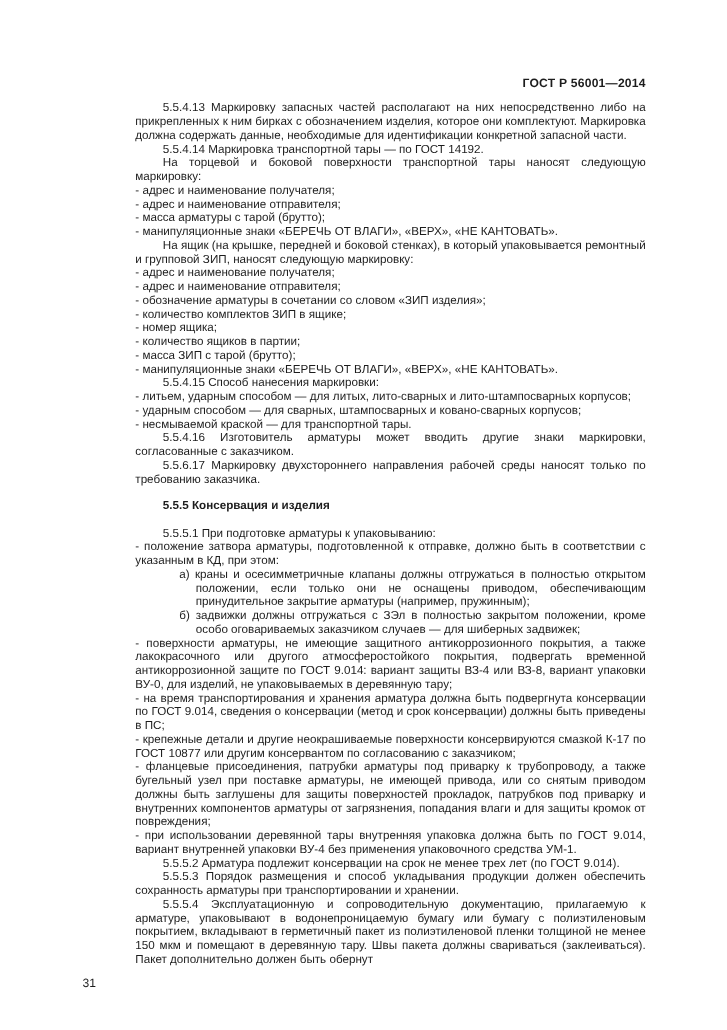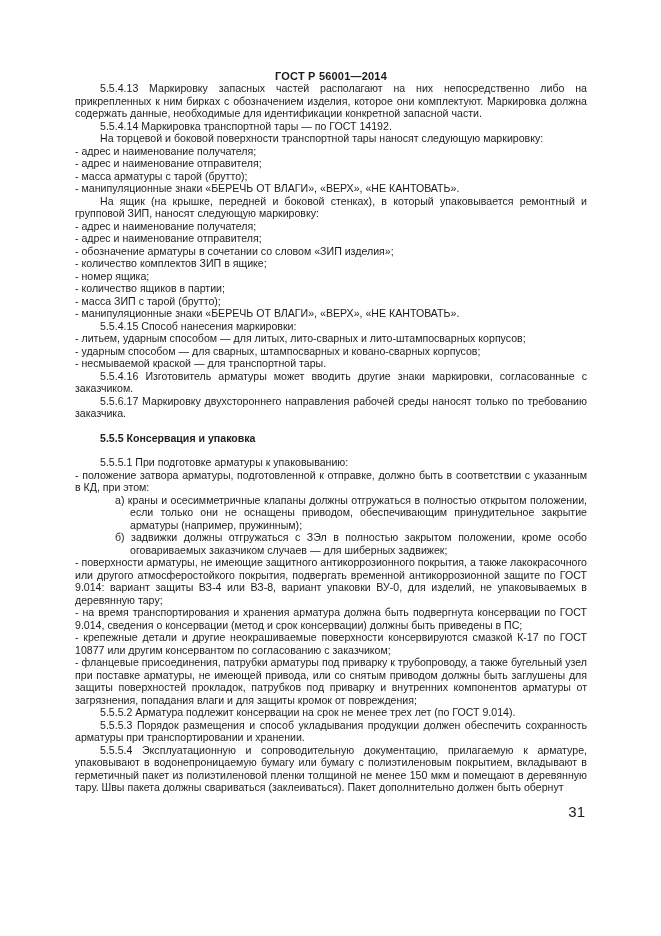--- a/index.html
+++ b/index.html
@@ -11,28 +11,30 @@
   .page {
     width: 661px;
     height: 936px;
     background: #ffffff;
     position: relative;
     padding: 70px 74px 0 75px;
     color: #1c1c1c;
     overflow: hidden;
   }
   .doc-header {
-    text-align: center;
+    text-align: right;
     font-weight: bold;
     font-size: 11px;
     letter-spacing: 0.2px;
+    margin-bottom: 10px;
   }
   .doc-body {
     font-size: 10.6px;
     line-height: 12.5px;
+    margin-left: 48px;
   }
   .doc-body .para {
     text-align: justify;
     text-indent: 25px;
   }
   .doc-body .list {
     text-align: justify;
     text-indent: 0;
   }
   .doc-body .alpha {
@@ -41,22 +43,21 @@
     padding-left: 15px;
     text-indent: -15px;
   }
   .doc-body .heading {
     font-weight: bold;
     text-indent: 25px;
     text-align: left;
     margin: 12px 0 12px 0;
   }
   .doc-footer {
-    text-align: right;
-    font-size: 15px;
+    font-size: 11px;
     margin-top: 9px;
     padding-right: 2px;
   }
 </style>
 </head>
 <body>
 
 <div class="page">
   <div class="doc-header">ГОСТ Р 56001—2014</div>
 
@@ -76,28 +77,29 @@
       <div class="list">- номер ящика;</div>
       <div class="list">- количество ящиков в партии;</div>
       <div class="list">- масса ЗИП с тарой (брутто);</div>
       <div class="list">- манипуляционные знаки «БЕРЕЧЬ ОТ ВЛАГИ», «ВЕРХ», «НЕ КАНТОВАТЬ».</div>
       <div class="para">5.5.4.15 Способ нанесения маркировки:</div>
       <div class="list">- литьем, ударным способом — для литых, лито-сварных и лито-штампосварных корпусов;</div>
       <div class="list">- ударным способом — для сварных, штампосварных и ковано-сварных корпусов;</div>
       <div class="list">- несмываемой краской — для транспортной тары.</div>
       <div class="para">5.5.4.16 Изготовитель арматуры может вводить другие знаки маркировки, согласованные с заказчиком.</div>
       <div class="para">5.5.6.17 Маркировку двухстороннего направления рабочей среды наносят только по требованию заказчика.</div>
-      <div class="heading">5.5.5 Консервация и упаковка</div>
+      <div class="heading">5.5.5 Консервация и изделия</div>
       <div class="para">5.5.5.1 При подготовке арматуры к упаковыванию:</div>
       <div class="list">- положение затвора арматуры, подготовленной к отправке, должно быть в соответствии с указанным в КД, при этом:</div>
       <div class="alpha">а) краны и осесимметричные клапаны должны отгружаться в полностью открытом положении, если только они не оснащены приводом, обеспечивающим принудительное закрытие арматуры (например, пружинным);</div>
       <div class="alpha">б) задвижки должны отгружаться с ЗЭл в полностью закрытом положении, кроме особо оговариваемых заказчиком случаев — для шиберных задвижек;</div>
       <div class="list">- поверхности арматуры, не имеющие защитного антикоррозионного покрытия, а также лакокрасочного или другого атмосферостойкого покрытия, подвергать временной антикоррозионной защите по ГОСТ 9.014: вариант защиты ВЗ-4 или ВЗ-8, вариант упаковки ВУ-0, для изделий, не упаковываемых в деревянную тару;</div>
       <div class="list">- на время транспортирования и хранения арматура должна быть подвергнута консервации по ГОСТ 9.014, сведения о консервации (метод и срок консервации) должны быть приведены в ПС;</div>
       <div class="list">- крепежные детали и другие неокрашиваемые поверхности консервируются смазкой К-17 по ГОСТ 10877 или другим консервантом по согласованию с заказчиком;</div>
       <div class="list">- фланцевые присоединения, патрубки арматуры под приварку к трубопроводу, а также бугельный узел при поставке арматуры, не имеющей привода, или со снятым приводом должны быть заглушены для защиты поверхностей прокладок, патрубков под приварку и внутренних компонентов арматуры от загрязнения, попадания влаги и для защиты кромок от повреждения;</div>
+      <div class="list">- при использовании деревянной тары внутренняя упаковка должна быть по ГОСТ 9.014, вариант внутренней упаковки ВУ-4 без применения упаковочного средства УМ-1.</div>
       <div class="para">5.5.5.2 Арматура подлежит консервации на срок не менее трех лет (по ГОСТ 9.014).</div>
       <div class="para">5.5.5.3 Порядок размещения и способ укладывания продукции должен обеспечить сохранность арматуры при транспортировании и хранении.</div>
       <div class="para">5.5.5.4 Эксплуатационную и сопроводительную документацию, прилагаемую к арматуре, упаковывают в водонепроницаемую бумагу или бумагу с полиэтиленовым покрытием, вкладывают в герметичный пакет из полиэтиленовой пленки толщиной не менее 150 мкм и помещают в деревянную тару. Швы пакета должны свариваться (заклеиваться). Пакет дополнительно должен быть обернут</div>
     </div>
 
   <div class="doc-footer">31</div>
 </div>
 
 </body></html>

